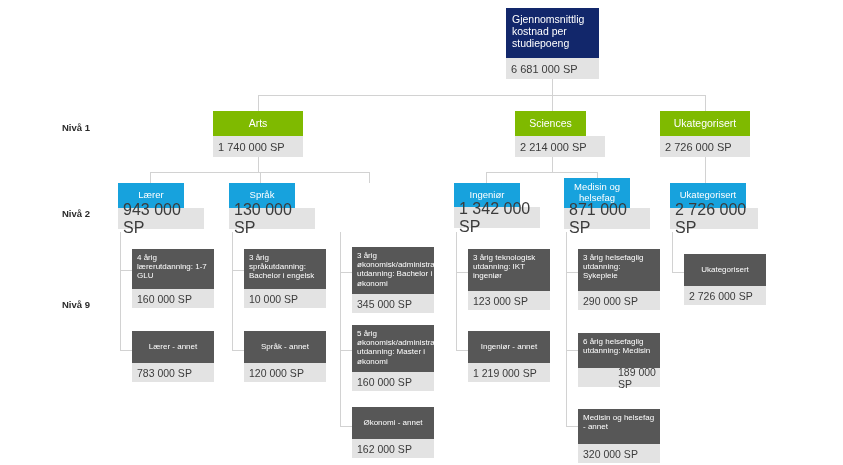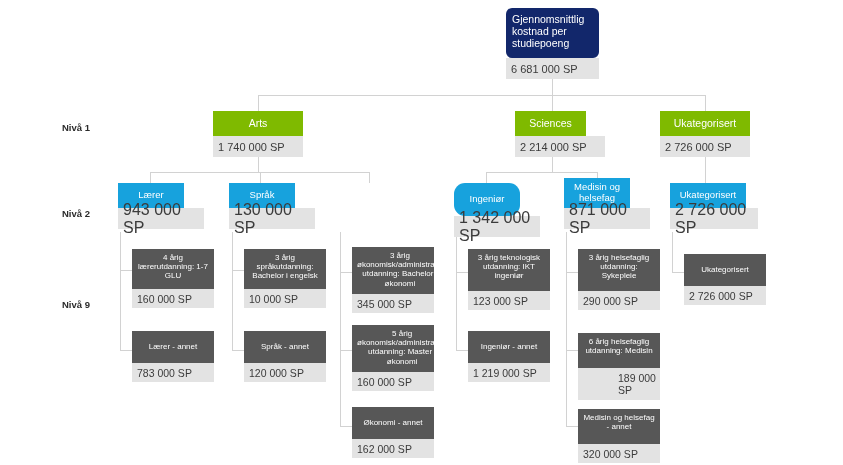--- a/index.html
+++ b/index.html
@@ -33,33 +33,33 @@
   .node .val{
     box-sizing:border-box;
     background:#e3e3e3;
     color:#3b3b3b;
     display:flex;
     align-items:center;
     padding-left:5px;
   }
 
   
-  .root .head{background:#12276b;font-size:10.5px;justify-content:flex-start;text-align:left;padding:5px 6px;align-items:flex-start;border-radius:6px;}
+  .root .head{background:#12276b;font-size:10.5px;justify-content:flex-start;text-align:left;padding:5px 6px;align-items:flex-start;}
   .root .val{font-size:11px;}
 
   
   .lvl1 .head{background:#7fba00;font-size:10.5px;}
   .lvl1 .val{font-size:11px;}
 
   
   .lvl2 .head{background:#17a2dd;font-size:9.5px;}
   .lvl2 .val{font-size:16px;}
 
   
-  .lvl3 .head{background:#575757;font-size:8px;justify-content:flex-start;text-align:center;align-items:flex-start;padding:4px 5px;}
+  .lvl3 .head{background:#575757;font-size:8px;justify-content:flex-start;text-align:left;align-items:flex-start;padding:4px 5px;}
   .lvl3.center .head{align-items:center;justify-content:center;text-align:center;padding:2px 4px;}
   .lvl3 .val{font-size:10.5px;}
 
   .row-label{
     position:absolute;
     font-size:9.5px;
     font-weight:bold;
     color:#2b2b2b;
     white-space:nowrap;
   }
@@ -144,21 +144,21 @@
     <div class="val" style="height:21px;width:86px;">943 000 SP</div>
   </div>
 
   <div class="node lvl2" style="left:229px;top:183px;width:66px;">
     <div class="head" style="height:25px;">Språk</div>
     <div class="val" style="height:21px;width:86px;">130 000 SP</div>
   </div>
 
 
   <div class="node lvl2" style="left:454px;top:183px;width:66px;">
-    <div class="head" style="height:33px;border-radius:11px;">Ingeniør</div>
+    <div class="head" style="height:24px;">Ingeniør</div>
     <div class="val" style="height:21px;width:86px;">1 342 000 SP</div>
   </div>
 
   <div class="node lvl2" style="left:564px;top:178px;width:66px;">
     <div class="head" style="height:30px;">Medisin og helsefag</div>
     <div class="val" style="height:21px;width:86px;">871 000 SP</div>
   </div>
 
   <div class="node lvl2" style="left:670px;top:183px;width:76px;">
     <div class="head" style="height:25px;">Ukategorisert</div>
@@ -210,21 +210,21 @@
     <div class="val" style="height:19px;width:82px;">1 219 000 SP</div>
   </div>
 
   <div class="node lvl3" style="left:578px;top:249px;width:82px;">
     <div class="head" style="height:42px;">3 årig helsefaglig utdanning: Sykepleie</div>
     <div class="val" style="height:19px;width:82px;">290 000 SP</div>
   </div>
 
   <div class="node lvl3" style="left:578px;top:333px;width:82px;">
     <div class="head" style="height:35px;">6 årig helsefaglig utdanning: Medisin</div>
-    <div class="val" style="height:32px;width:82px;padding-left:40px;">189 000 SP</div>
+    <div class="val" style="height:19px;width:82px;padding-left:40px;">189 000 SP</div>
   </div>
 
   <div class="node lvl3" style="left:578px;top:409px;width:82px;">
     <div class="head" style="height:35px;">Medisin og helsefag - annet</div>
     <div class="val" style="height:19px;width:82px;">320 000 SP</div>
   </div>
 
   <div class="node lvl3 center" style="left:684px;top:254px;width:82px;">
     <div class="head" style="height:32px;">Ukategorisert</div>
     <div class="val" style="height:19px;width:82px;">2 726 000 SP</div>

